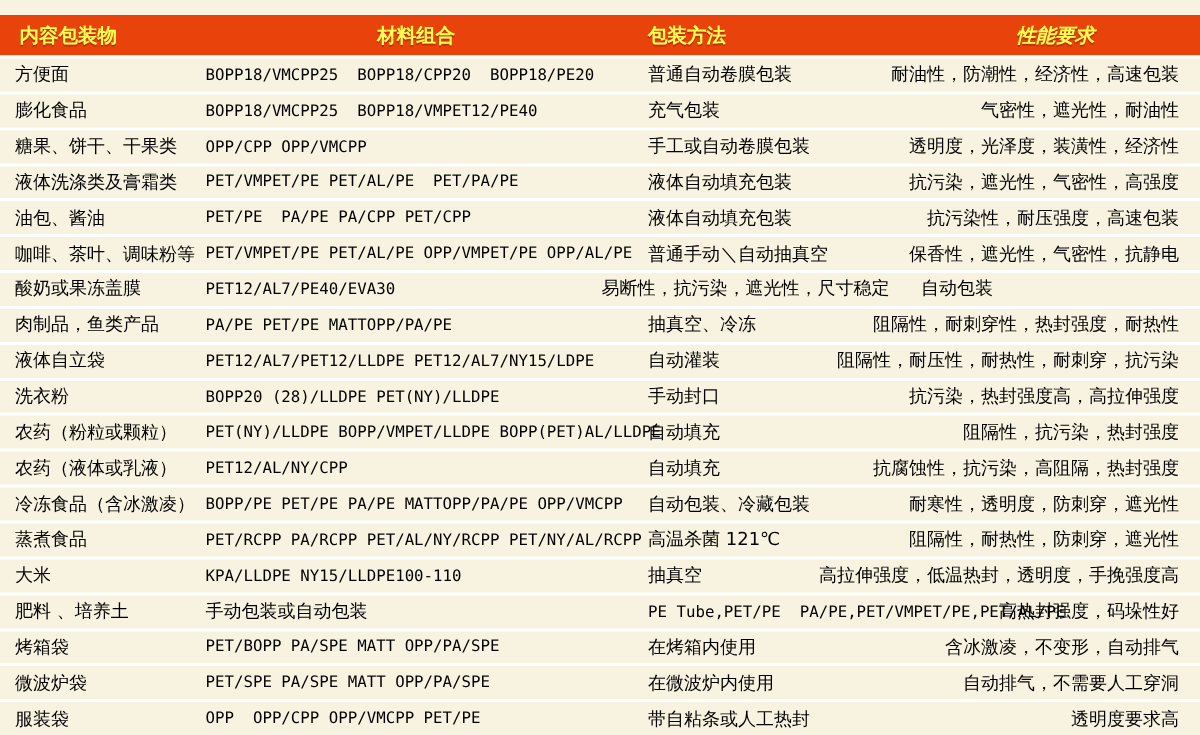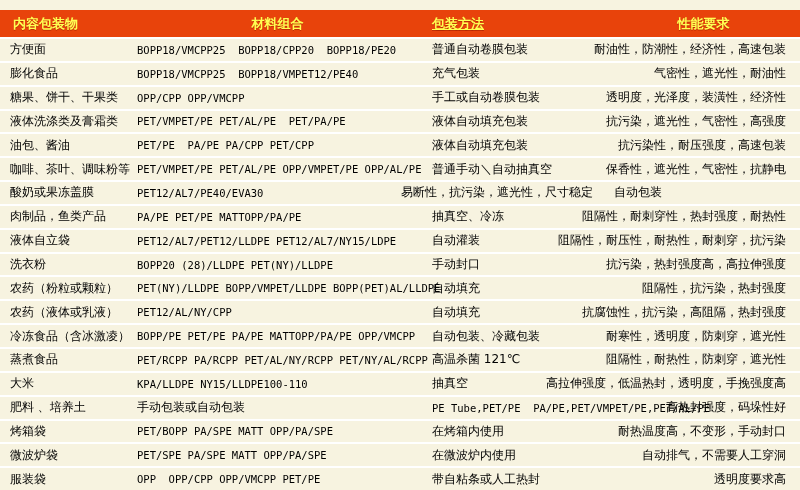--- a/index.html
+++ b/index.html
@@ -28,22 +28,22 @@
   }
   .hcell {
     font-size: 13px;
     font-weight: bold;
     color: var(--header-text, #ffff52);
     text-shadow: 0 1px 0 rgba(160, 30, 0, 0.55);
     white-space: nowrap;
   }
   .h-item   { padding-left: 13px; }
   .h-mat    { text-align: center; }
-  .h-method { padding-left: 7px; text-decoration: underline; }
-  .h-req    { text-align: center; }
+  .h-method { padding-left: 7px; }
+  .h-req    { text-align: center; font-style: italic; }
 
   .rows {
     height: 453px;
     display: flex;
     flex-direction: column;
   }
   .row {
     flex: 1 1 0;
     display: grid;
     grid-template-columns: 130px 295px 182px 193px;
@@ -201,21 +201,21 @@
     <div class="cell c-item">肥料 、培养土</div>
     <div class="cell c-method">手动包装或自动包装</div>
     <div class="cell c-mat">PE Tube,PET/PE  PA/PE,PET/VMPET/PE,PET/AL/PE</div>
     <div class="cell c-req">高热封强度，码垛性好</div>
   </div>
 
   <div class="row">
     <div class="cell c-item">烤箱袋</div>
     <div class="cell c-mat">PET/BOPP PA/SPE MATT OPP/PA/SPE</div>
     <div class="cell c-method">在烤箱内使用</div>
-    <div class="cell c-req">耐热温度高，不变形，手动封口</div>
+    <div class="cell c-req">含冰激凌，不变形，自动排气</div>
   </div>
 
   <div class="row">
     <div class="cell c-item">微波炉袋</div>
     <div class="cell c-mat">PET/SPE PA/SPE MATT OPP/PA/SPE</div>
     <div class="cell c-method">在微波炉内使用</div>
     <div class="cell c-req">自动排气，不需要人工穿洞</div>
   </div>
 
   <div class="row">

